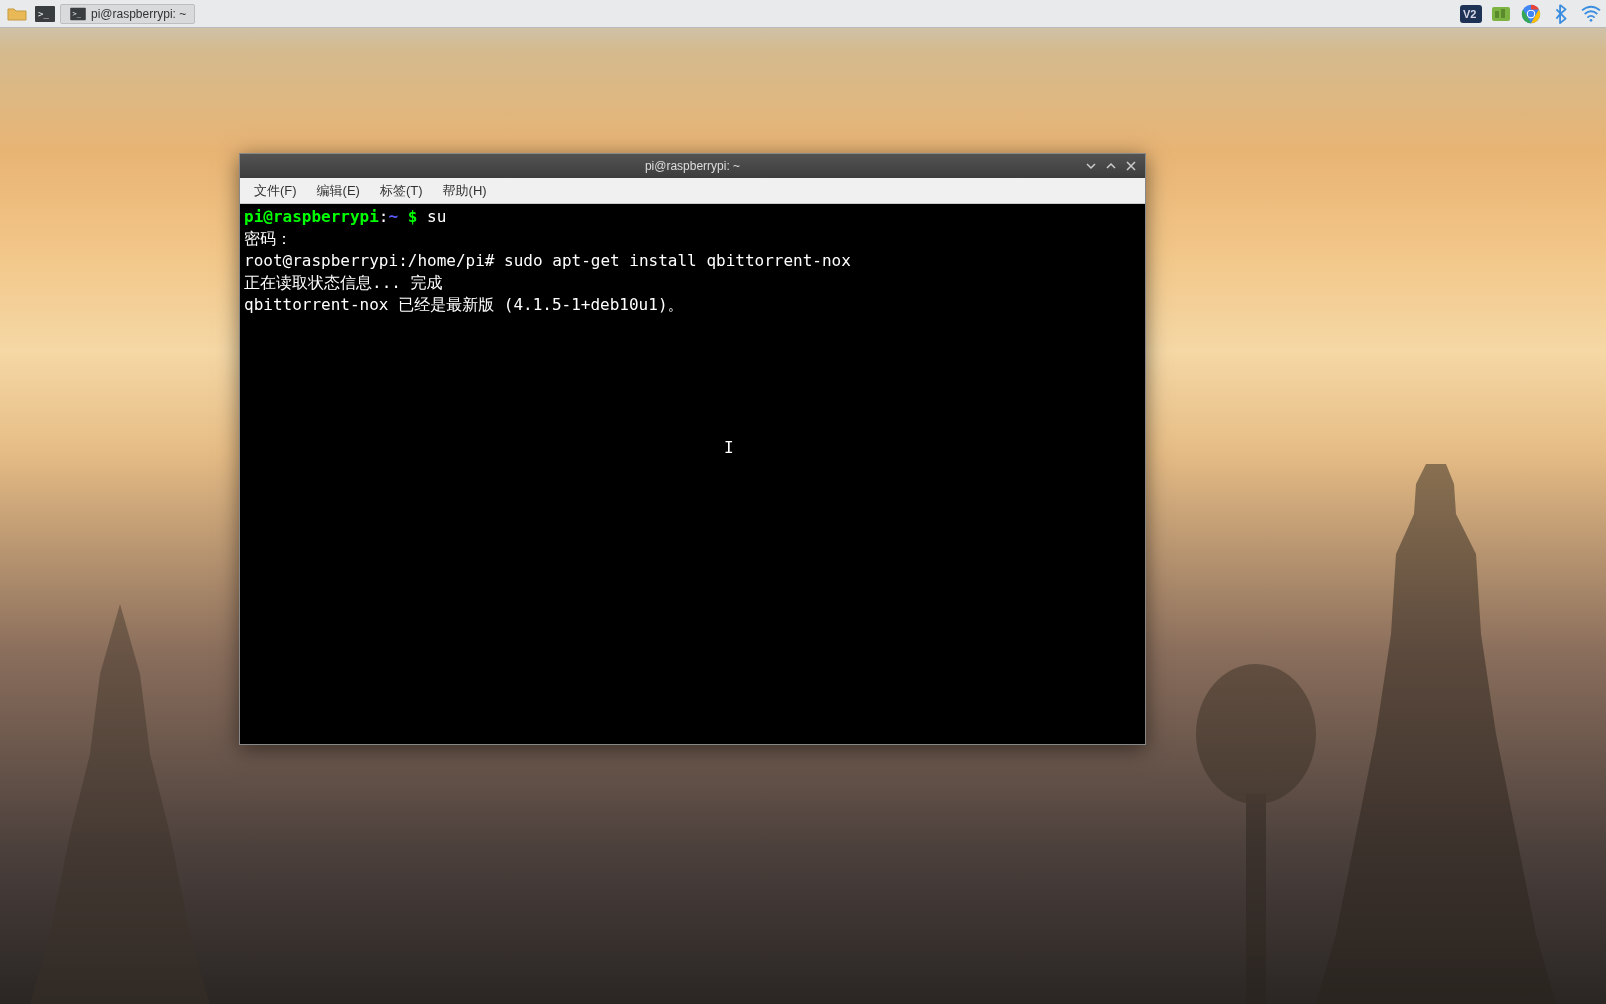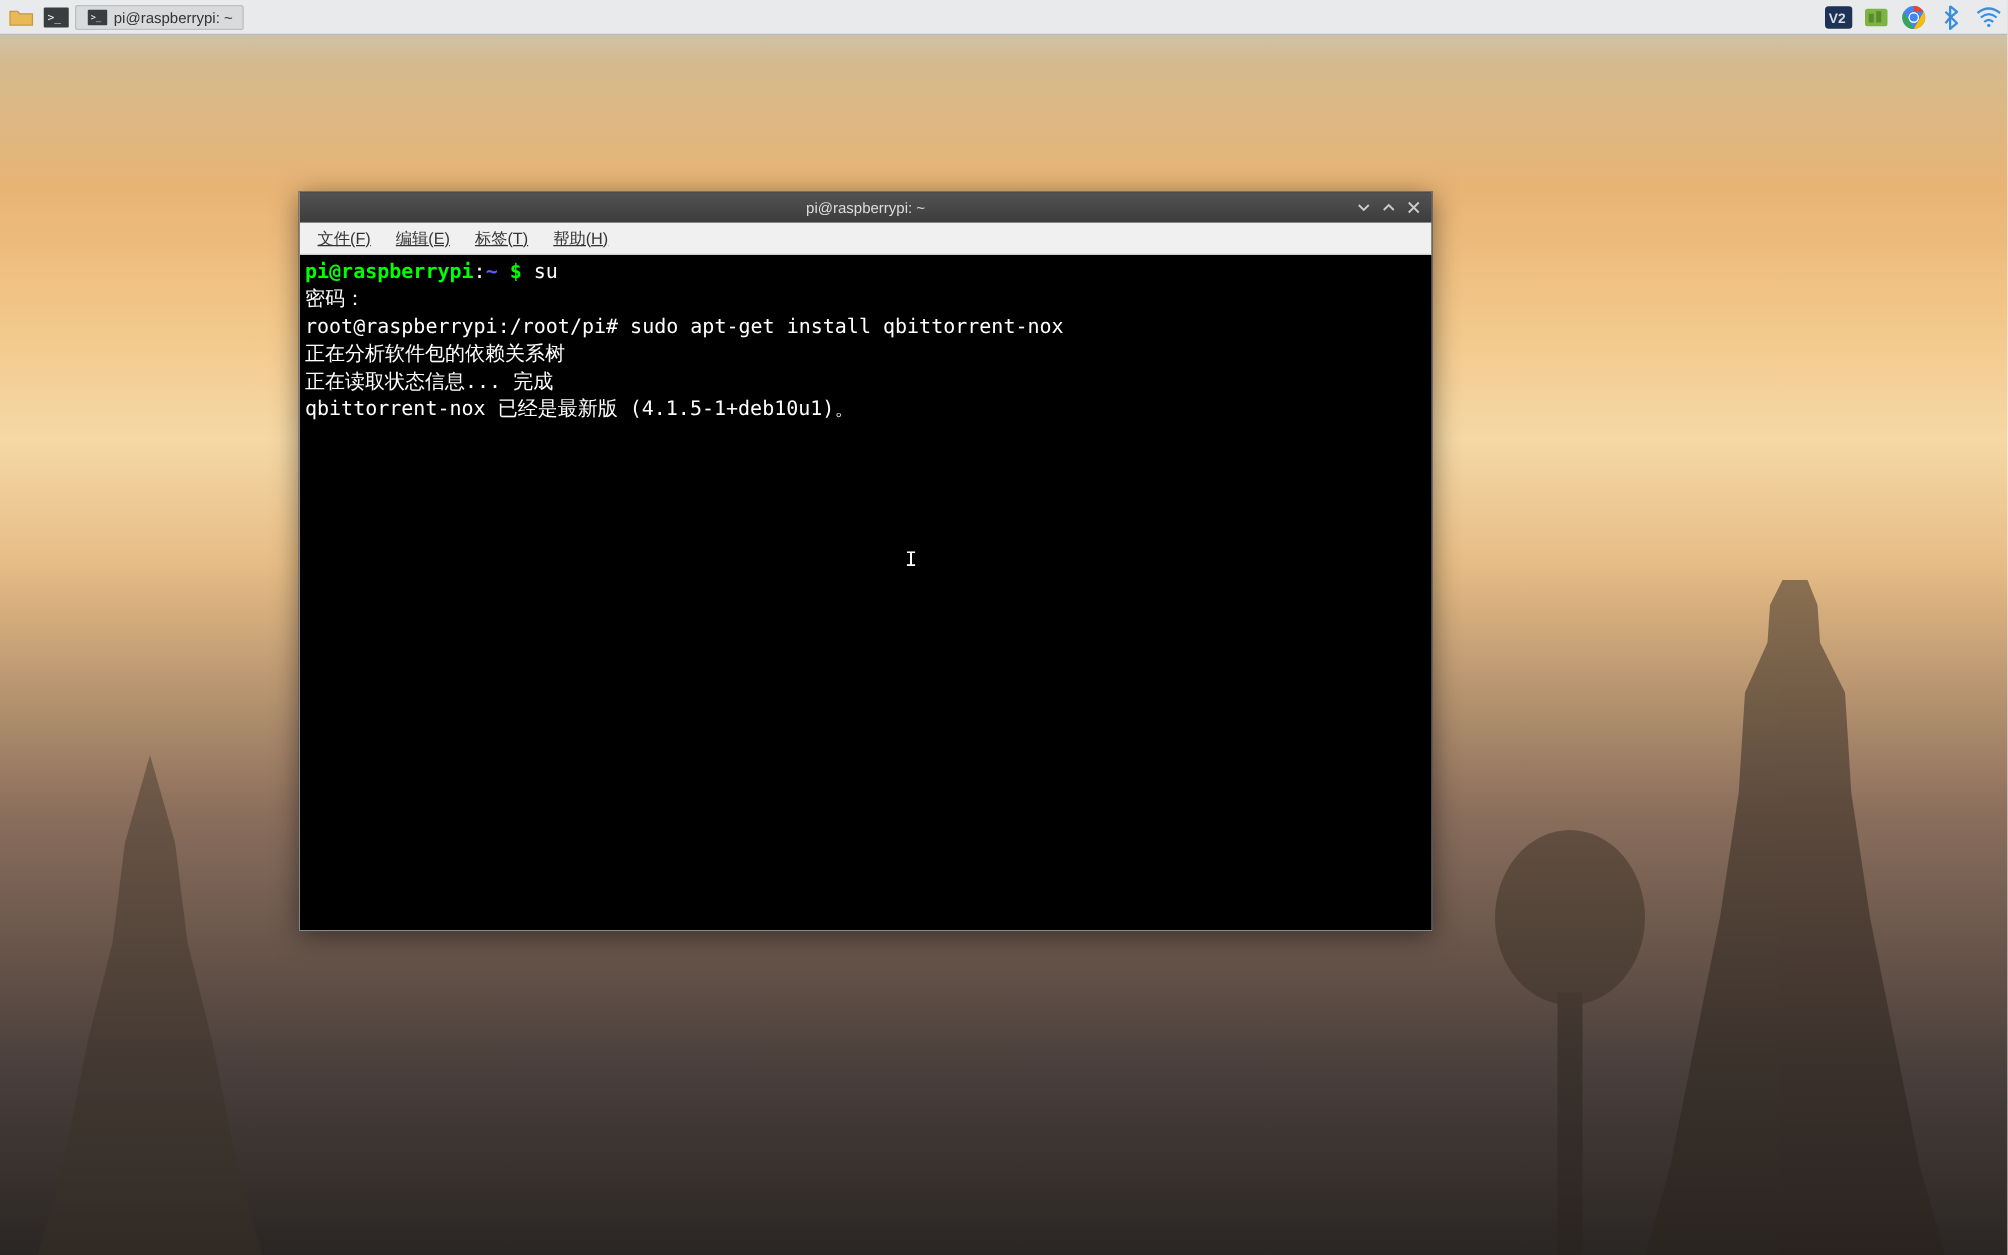--- a/index.html
+++ b/index.html
@@ -143,21 +143,20 @@
       padding: 0 6px;
       gap: 4px;
       border-bottom: 1px solid #ccc;
     }
     
     .menu-item {
       padding: 3px 8px;
       font-size: 13px;
       color: #333;
       cursor: pointer;
-      text-decoration: underline;
     }
     
     .terminal-content {
       padding: 2px 4px;
       font-family: 'DejaVu Sans Mono', 'Consolas', monospace;
       font-size: 16px;
       line-height: 22px;
       color: #fff;
       background: #000;
       height: calc(100% - 50px);
@@ -336,19 +335,18 @@
   <div class="menubar">
     <div class="menu-item">文件(F)</div>
     <div class="menu-item">编辑(E)</div>
     <div class="menu-item">标签(T)</div>
     <div class="menu-item">帮助(H)</div>
   </div>
 
   <div class="terminal-content">
     <div class="term-line"><span class="user-host">pi@raspberrypi</span><span>:</span><span class="path">~</span><span class="dollar"> $ </span><span>su</span></div>
     <div class="term-line">密码：</div>
-    <div class="term-line">root@raspberrypi:/root/pi# sudo apt-get install qbittorrent-nox</div>
-    <div class="term-line">正在分析软件包的依赖关系树       </div>
+    <div class="term-line">root@raspberrypi:/home/pi# sudo apt-get install qbittorrent-nox</div>
     <div class="term-line">正在读取状态信息... 完成       </div>
     <div class="term-line">qbittorrent-nox 已经是最新版 (4.1.5-1+deb10u1)。</div>
     <span class="text-cursor" style="top:283px; left:484px;">I</span>
   </div>
 </div>
 
 </body></html>

